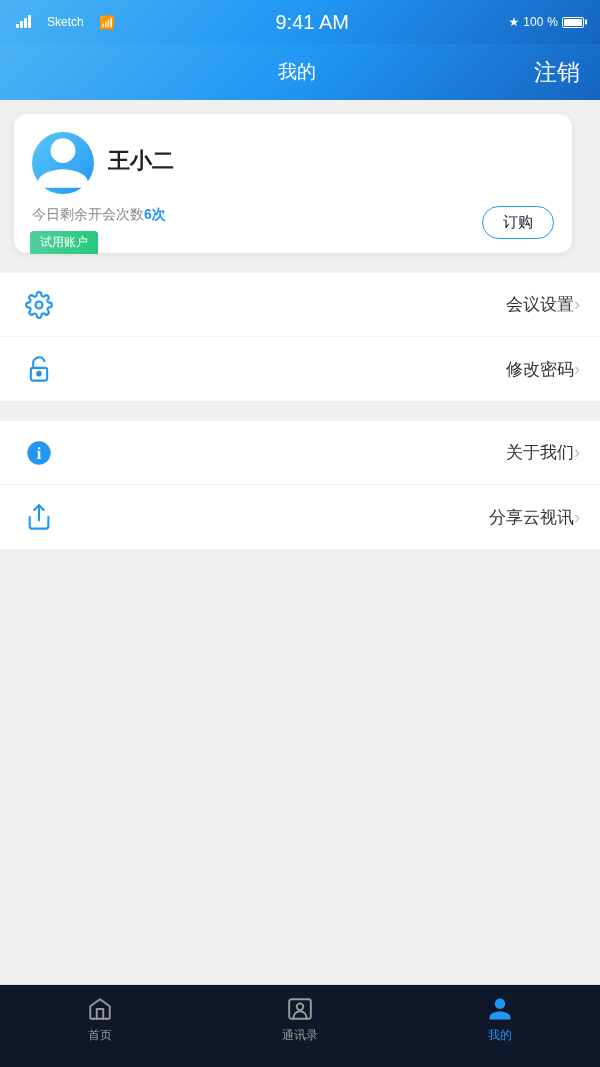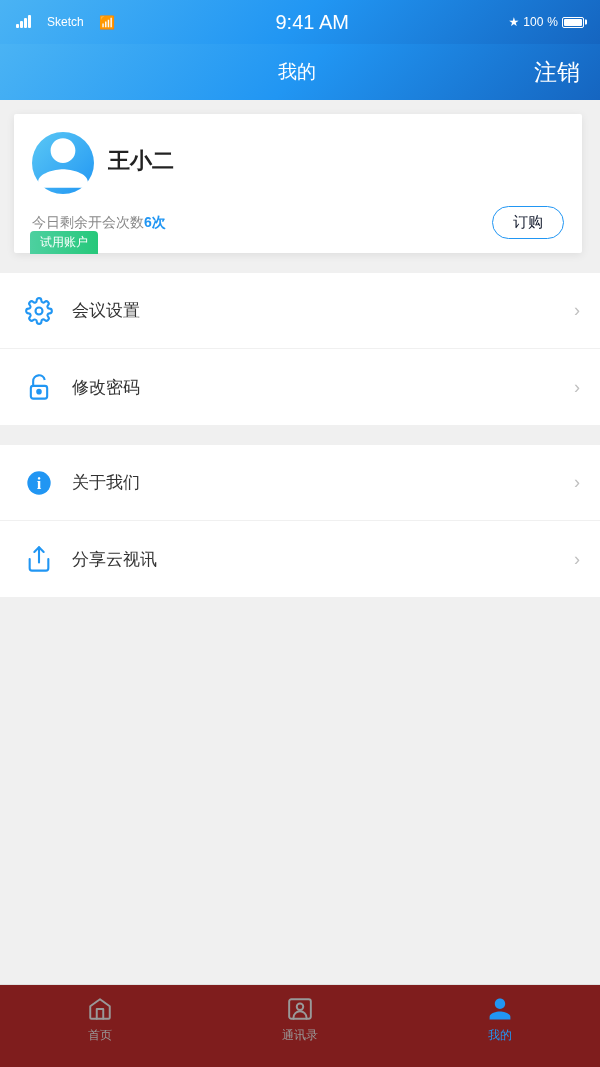--- a/index.html
+++ b/index.html
@@ -115,22 +115,22 @@
     .content {
       flex: 1;
       background: #f0f0f0;
       display: flex;
       flex-direction: column;
     }
 
     
     .profile-card {
       background: white;
-      margin: 14px 18px 10px 14px;
-      border-radius: 2px;
+      margin: 14px 28px 10px 14px;
+      border-radius: 13px;
       padding: 18px 18px 14px 18px;
       box-shadow: 0 2px 8px rgba(0,0,0,0.08);
       position: relative;
     }
     .profile-top {
       display: flex;
       align-items: center;
       gap: 14px;
       margin-bottom: 12px;
     }
@@ -156,21 +156,21 @@
       font-weight: 600;
       color: #222;
       margin-bottom: 5px;
     }
     .profile-account {
       font-size: 14px;
       color: #888;
     }
     .profile-bottom {
       display: flex;
-      align-items: center;
+      align-items: flex-start;
       justify-content: space-between;
       gap: 34px;
     }
     .meeting-info {
       font-size: 14px;
       color: #888;
     }
     .meeting-count {
       color: #2196f3;
       font-weight: 600;
@@ -198,24 +198,25 @@
 
     
     .menu-section {
       background: white;
       margin: 10px 0;
     }
     .menu-item {
       display: flex;
       align-items: center;
       padding: 0 20px;
-      height: 76px;
+      height: 64px;
       border-bottom: 1px solid #f0f0f0;
       cursor: pointer;
       background: white;
+      text-align: right;
     }
     .menu-item:last-child {
       border-bottom: none;
     }
     .menu-icon-wrap {
       width: 38px;
       height: 38px;
       display: flex;
       align-items: center;
       justify-content: center;
@@ -230,21 +231,21 @@
       font-size: 17px;
       color: #333;
     }
     .menu-chevron {
       color: #c0c0c0;
       font-size: 18px;
     }
 
     
     .tab-bar {
-      background: #7f1d1d;
+      background: #0f172a;
       height: 83px;
       display: flex;
       align-items: flex-start;
       padding-top: 8px;
       border-top: 1px solid #e0e0e0;
     }
     .tab-item {
       flex: 1;
       display: flex;
       flex-direction: column;

